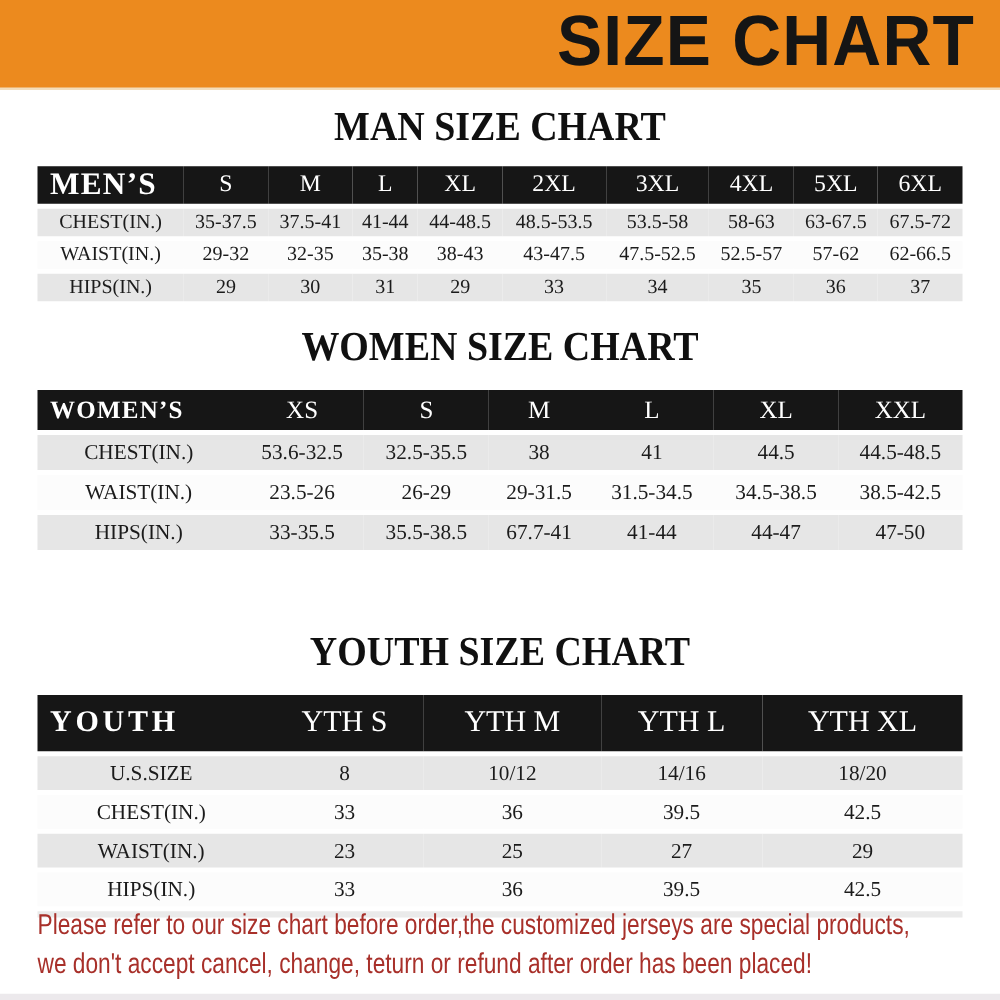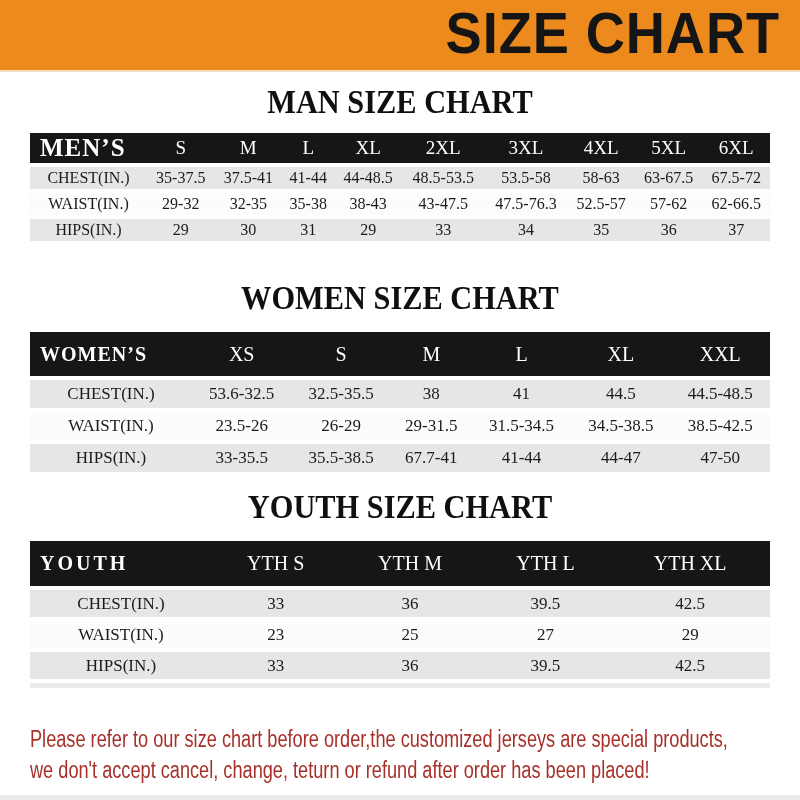--- a/index.html
+++ b/index.html
@@ -25,22 +25,22 @@
     font-size: 57px;
     font-weight: bold;
     color: #151515;
     letter-spacing: 1px;
     transform: scaleX(0.95);
   }
 
   
   section { position: absolute; left: 0; width: 800px; font-family: Liberation Serif, serif; }
   .sec-men   { top: 82px; }
-  .sec-women { top: 278px; }
-  .sec-youth { top: 487px; }
+  .sec-women { top: 258px; }
+  .sec-youth { top: 502px; }
 
   .section-title {
     margin: 0;
     height: 40px; line-height: 40px;
     text-align: center;
     font-size: 33px; font-weight: bold;
     color: #101010;
     transform: scaleX(0.92);
   }
   .sec-men   .section-title { margin-bottom: 7px; }
@@ -81,31 +81,31 @@
   }
   .size-table tbody td {
     font-size: 16px;
     color: #1b1b1b;
     text-align: center;
     padding: 0 2px;
   }
 
   .sec-men   thead tr { height: 30px; }
   .sec-men   tbody tr { height: 22px; }
-  .sec-women thead tr { height: 44px; margin-left: 44px; }
+  .sec-women thead tr { height: 32px; margin-left: 44px; }
   .sec-women tbody tr { height: 28px; }
   .sec-youth thead tr { height: 45px; }
   .sec-youth tbody tr { height: 27px; }
 
   .sec-men   .corner { width: 105px; }
   .sec-women .corner { width: 150px; }
   .sec-youth .corner { width: 170px; }
 
   .sec-women .size-table thead th { font-size: 20px; }
-  .sec-youth .size-table thead th { font-size: 20px; }
+  .sec-youth .size-table thead th { font-size: 24px; }
   .sec-women .size-table tbody td, .sec-women .size-table tbody th.rowlabel { font-size: 17px; }
   .sec-youth .size-table tbody td, .sec-youth .size-table tbody th.rowlabel { font-size: 17px; }
 
   .sec-youth .size-table { border-bottom: 5px solid #eaeaea; }
 
   
   .note {
     position: absolute;
     top: 724px; left: 30px;
     width: 940px;
@@ -168,21 +168,21 @@
               <td>63-67.5</td>
               <td>67.5-72</td>
             </tr>
             <tr>
               <th class="rowlabel">WAIST(IN.)</th>
               <td>29-32</td>
               <td>32-35</td>
               <td>35-38</td>
               <td>38-43</td>
               <td>43-47.5</td>
-              <td>47.5-76.3</td>
+              <td>47.5-52.5</td>
               <td>52.5-57</td>
               <td>57-62</td>
               <td>62-66.5</td>
             </tr>
             <tr>
               <th class="rowlabel">HIPS(IN.)</th>
               <td>29</td>
               <td>30</td>
               <td>31</td>
               <td>29</td>
@@ -249,20 +249,27 @@
         <tr>
               <th class="corner">YOUTH</th>
               <th>YTH S</th>
               <th>YTH M</th>
               <th>YTH L</th>
               <th>YTH XL</th>
             </tr>
       </thead>
       <tbody>
             <tr>
+              <th class="rowlabel">U.S.SIZE</th>
+              <td>8</td>
+              <td>10/12</td>
+              <td>14/16</td>
+              <td>18/20</td>
+            </tr>
+            <tr>
               <th class="rowlabel">CHEST(IN.)</th>
               <td>33</td>
               <td>36</td>
               <td>39.5</td>
               <td>42.5</td>
             </tr>
             <tr>
               <th class="rowlabel">WAIST(IN.)</th>
               <td>23</td>
               <td>25</td>

